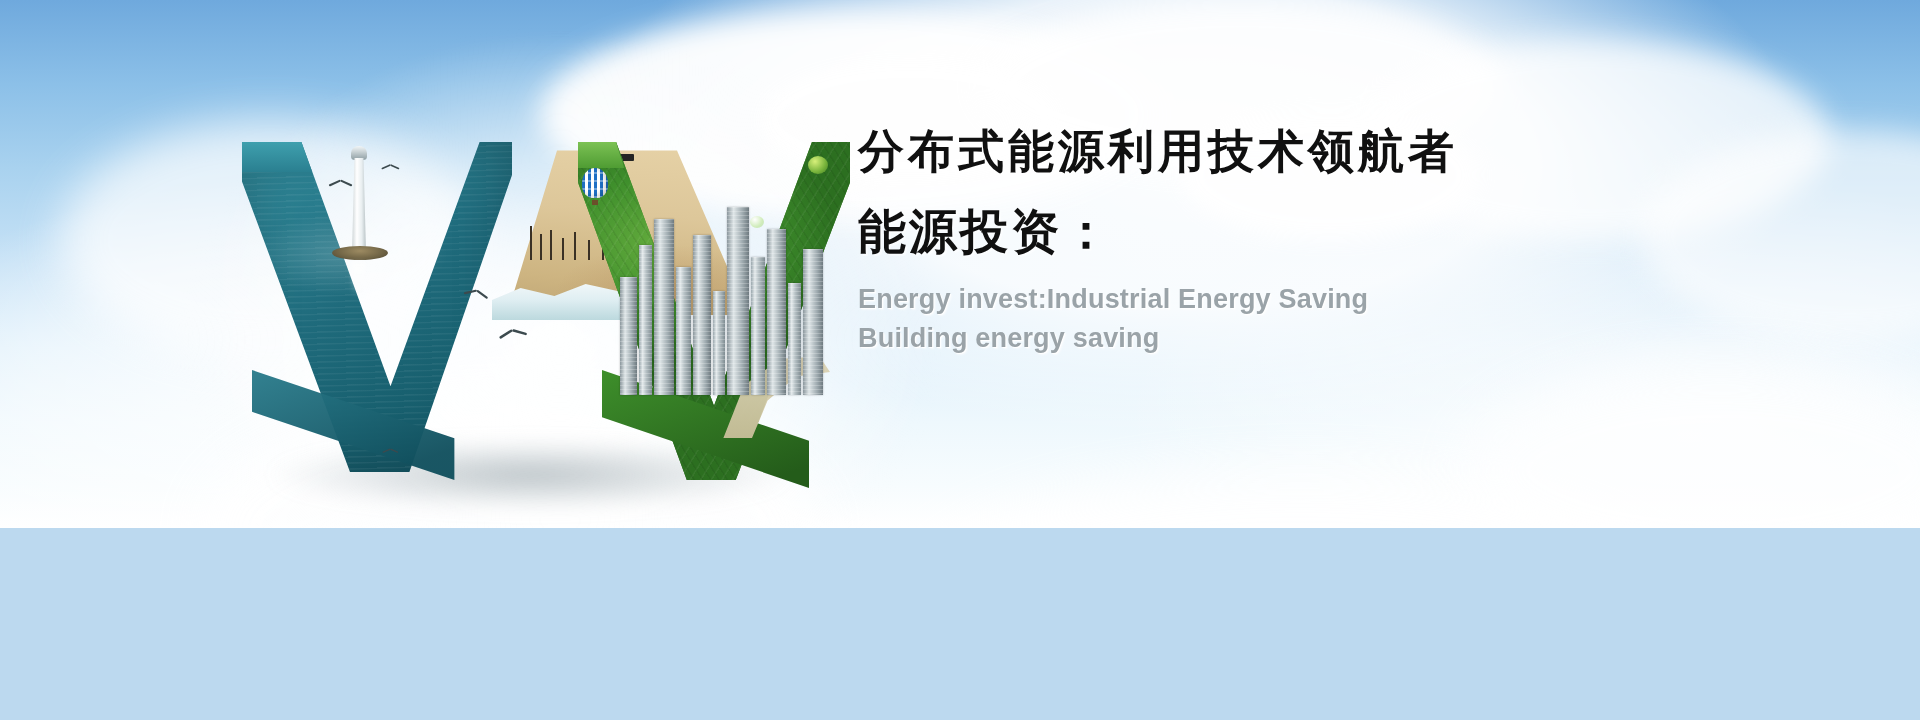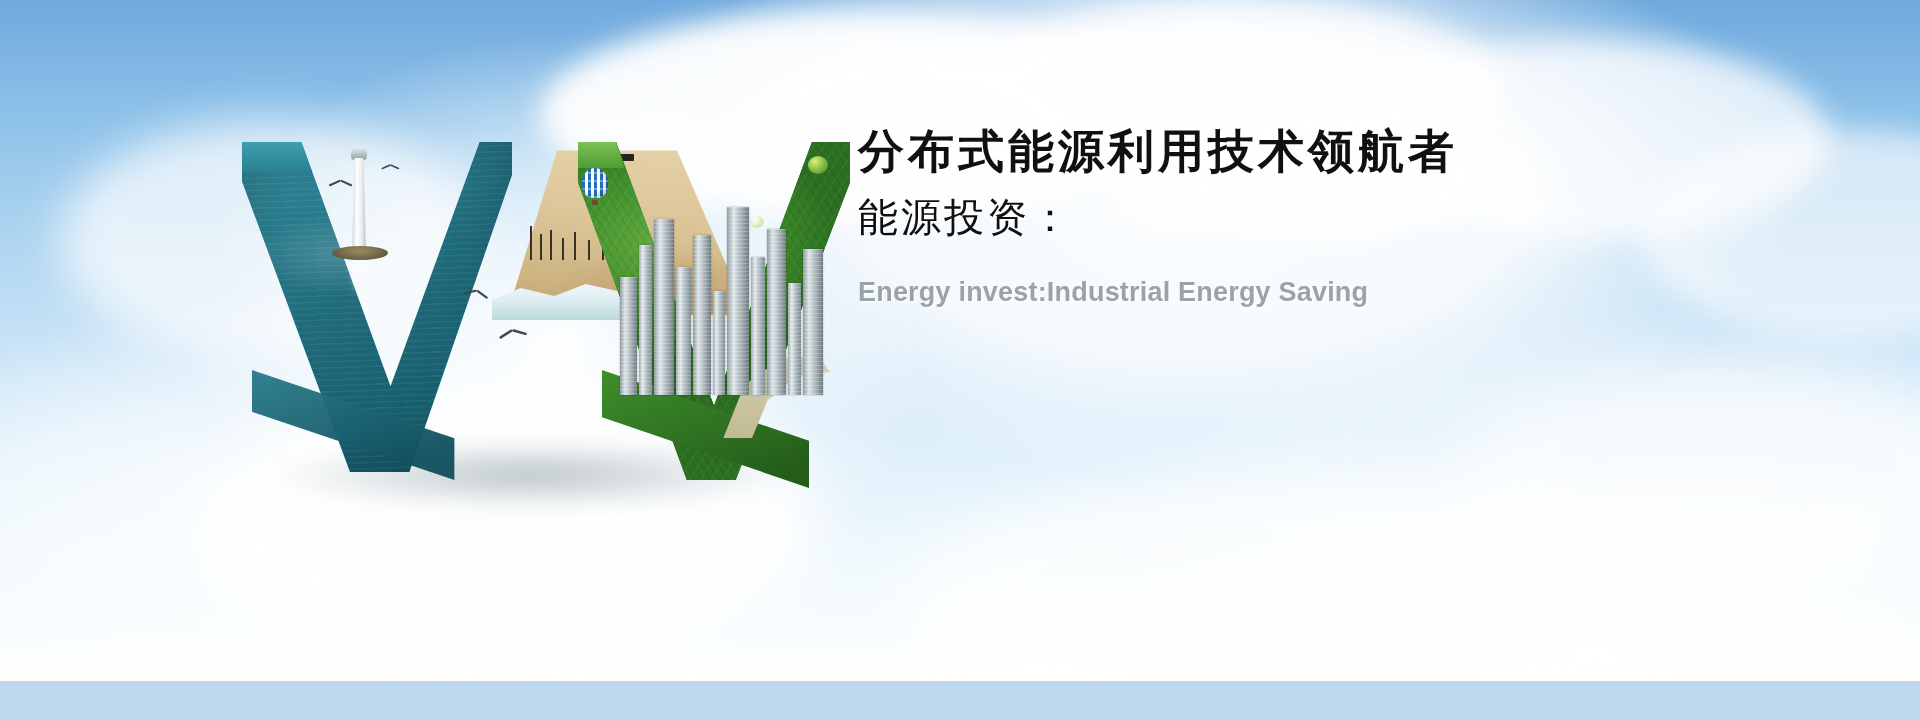--- a/index.html
+++ b/index.html
@@ -3,21 +3,21 @@
 <meta charset="utf-8">
 <title>Banner</title>
 <style>
   html,body{margin:0;padding:0;}
   body{
     width:1920px;height:720px;overflow:hidden;
     font-family:"Liberation Sans","DejaVu Sans",sans-serif;
     background:#bcd9ef;
   }
   .banner{
-    position:relative;width:1920px;height:681px;overflow:hidden;
+    position:relative;width:1920px;height:528px;overflow:hidden;
     background:
       radial-gradient(ellipse 900px 420px at 62% 28%, rgba(255,255,255,.98) 0%, rgba(255,255,255,.85) 38%, rgba(255,255,255,0) 68%),
       radial-gradient(ellipse 700px 300px at 18% 74%, rgba(255,255,255,.90) 0%, rgba(255,255,255,.45) 45%, rgba(255,255,255,0) 72%),
       radial-gradient(ellipse 760px 340px at 88% 82%, rgba(255,255,255,.85) 0%, rgba(255,255,255,.35) 48%, rgba(255,255,255,0) 75%),
       linear-gradient(180deg,#6fa9dd 0%, #8cc0e8 16%, #a9d2ef 32%, #c7e2f6 50%, #dff0fb 66%, #eef8fd 80%, #f7fcfe 92%, #ffffff 100%);
   }
 
   
   .cloud{position:absolute;border-radius:50%;background:#fff;filter:blur(14px);pointer-events:none;}
   .cloud.c1{left:540px;top:10px;width:620px;height:210px;opacity:.95;}
@@ -199,30 +199,30 @@
     font-size:46px;font-weight:bold;color:#101010;letter-spacing:4px;line-height:1.1;
     text-shadow:2px 2px 0 rgba(255,255,255,.55), 0 1px 2px rgba(255,255,255,.8);
     white-space:nowrap;
   }
   .sub-en{
     margin-top:14px;font-size:25px;font-weight:bold;color:#8e979c;letter-spacing:.3px;
     text-shadow:1px 1px 0 #ffffff, 2px 2px 2px rgba(255,255,255,.6);
     white-space:nowrap;
   }
   .h-cn2{
-    margin-top:18px;font-size:40px;font-weight:normal;color:#101010;letter-spacing:3px;line-height:1.1;
+    margin-top:29px;font-size:48px;font-weight:bold;color:#101010;letter-spacing:3px;line-height:1.1;
     text-shadow:2px 2px 0 rgba(255,255,255,.55);
     white-space:nowrap;
   }
   .h-cn3{
     margin-top:18px;font-size:40px;font-weight:bold;color:#101010;letter-spacing:3px;line-height:1.1;
     text-shadow:2px 2px 0 rgba(255,255,255,.55);
     white-space:nowrap;
   }
-  .en-list{margin-top:34px;}
+  .en-list{margin-top:22px;}
   .en-line{
     font-size:27px;font-weight:bold;color:#9aa3a8;line-height:1.42;letter-spacing:.2px;
     text-shadow:1px 1px 0 #ffffff, 2px 2px 2px rgba(255,255,255,.55);
     white-space:nowrap;
   }
 </style>
 </head>
 <body>
 
 <div class="banner">
@@ -317,16 +317,17 @@
 
     <div class="grass-dot"></div>
     <div class="leaf-drop"></div>
   </div>
 
   <div class="copy">
     <div class="h-cn">分布式能源利用技术领航者</div>
     <div class="h-cn2">能源投资：</div>
     <div class="en-list">
       <div class="en-line">Energy invest:Industrial Energy Saving</div>
+      <div class="en-line">Building energy saving</div>
     </div>
   </div>
 
 </div>
 
 </body></html>

